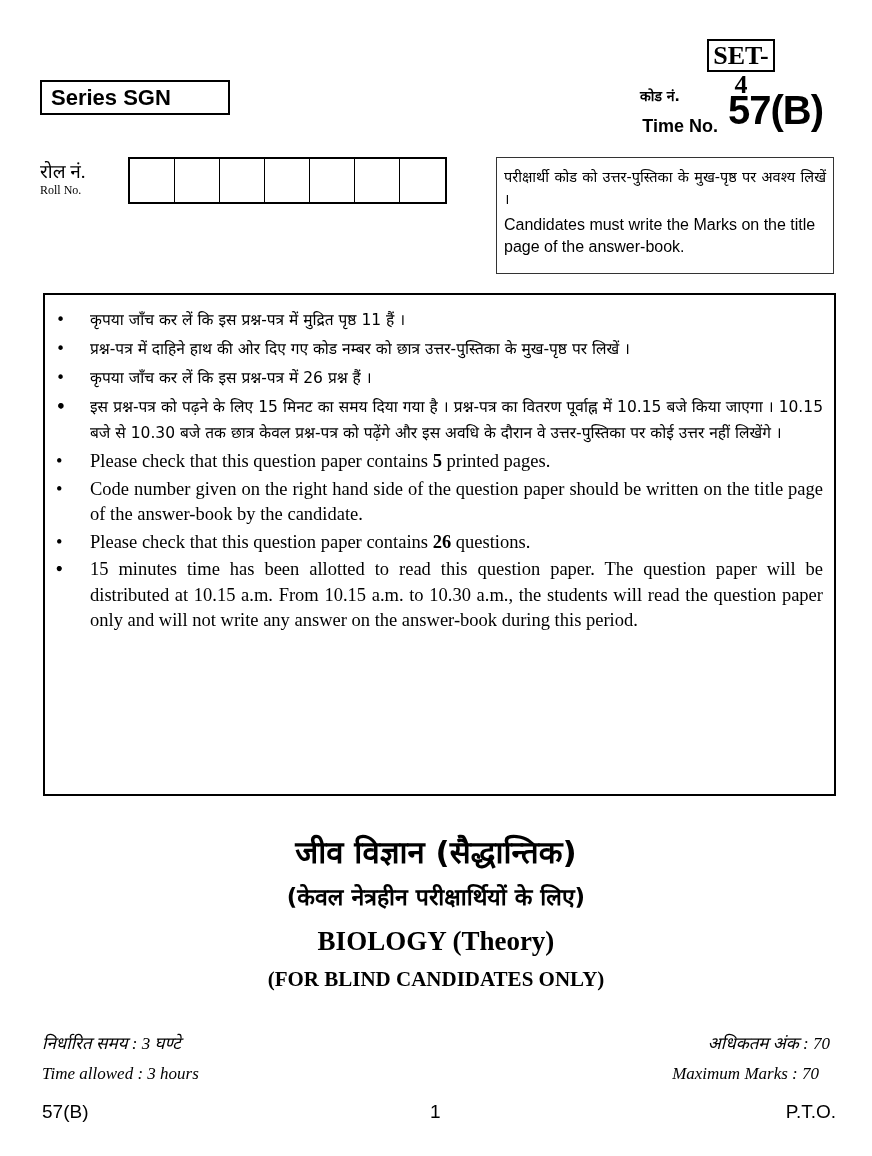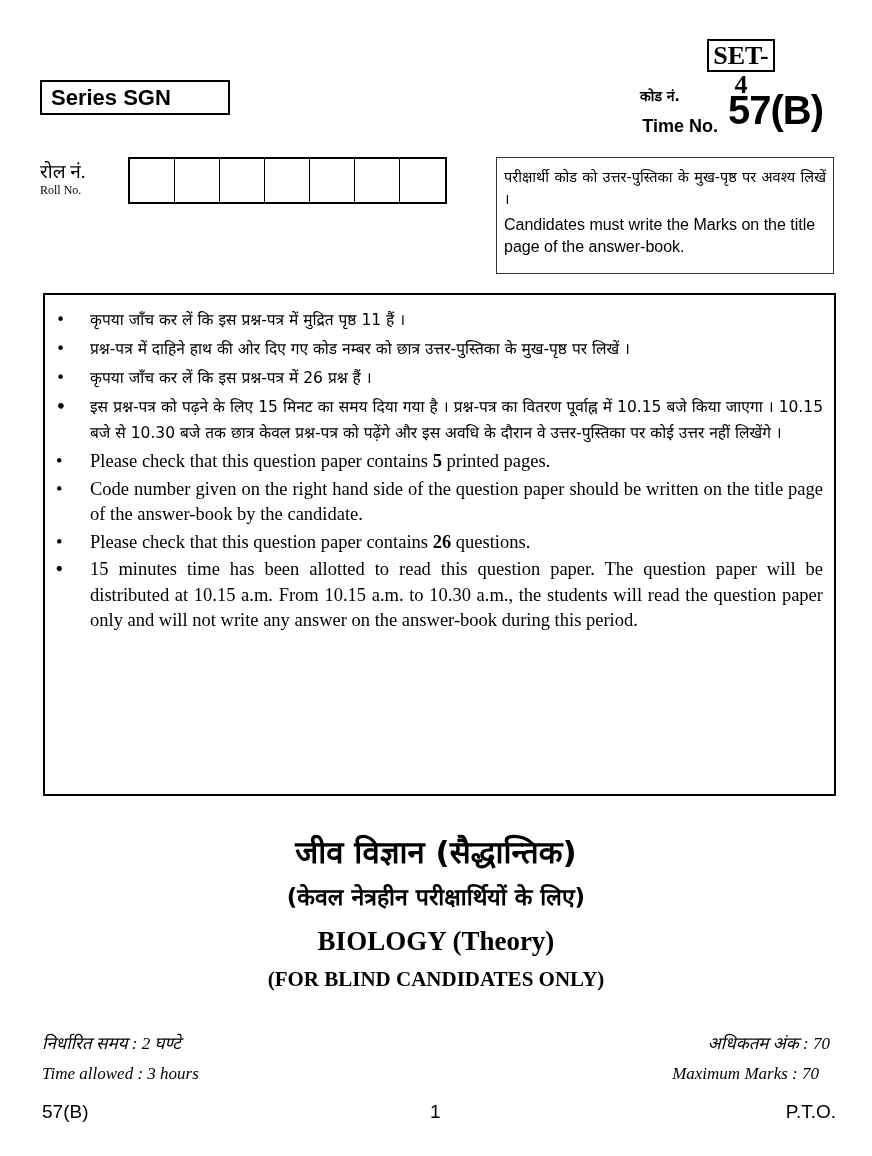--- a/index.html
+++ b/index.html
@@ -76,20 +76,20 @@
     <li class="instr-item en bold"><span class="bullet">•</span></li>
     <li class="instr-item en"><span class="bullet">•</span><span>15 minutes time has been allotted to read this question paper. The question paper will be distributed at 10.15 a.m. From 10.15 a.m. to 10.30 a.m., the students will read the question paper only and will not write any answer on the answer-book during this period.</span></li>
   </ul>
 </div>
 
 <div class="abs title t1">जीव विज्ञान (सैद्धान्तिक)</div>
 <div class="abs title t2">(केवल नेत्रहीन परीक्षार्थियों के लिए)</div>
 <div class="abs title t3">BIOLOGY (Theory)</div>
 <div class="abs title t4">(FOR BLIND CANDIDATES ONLY)</div>
 
-<div class="abs meta" style="left:42px; top:1031px;">निर्धारित समय : 2 घण्टे</div>
+<div class="abs meta" style="left:42px; top:1031px;">निर्धारित समय : 3 घण्टे</div>
 <div class="abs meta" style="left:42px; top:1064px;">Time allowed : 3 hours</div>
 <div class="abs meta" style="right:42px; top:1031px; text-align:right;">अधिकतम अंक : 70</div>
 <div class="abs meta" style="right:53px; top:1064px; text-align:right;">Maximum Marks : 70</div>
 
 <div class="abs footer" style="left:42px;">57(B)</div>
 <div class="abs footer" style="left:430px;">1</div>
 <div class="abs footer" style="right:36px;">P.T.O.</div>
 
 </body></html>

